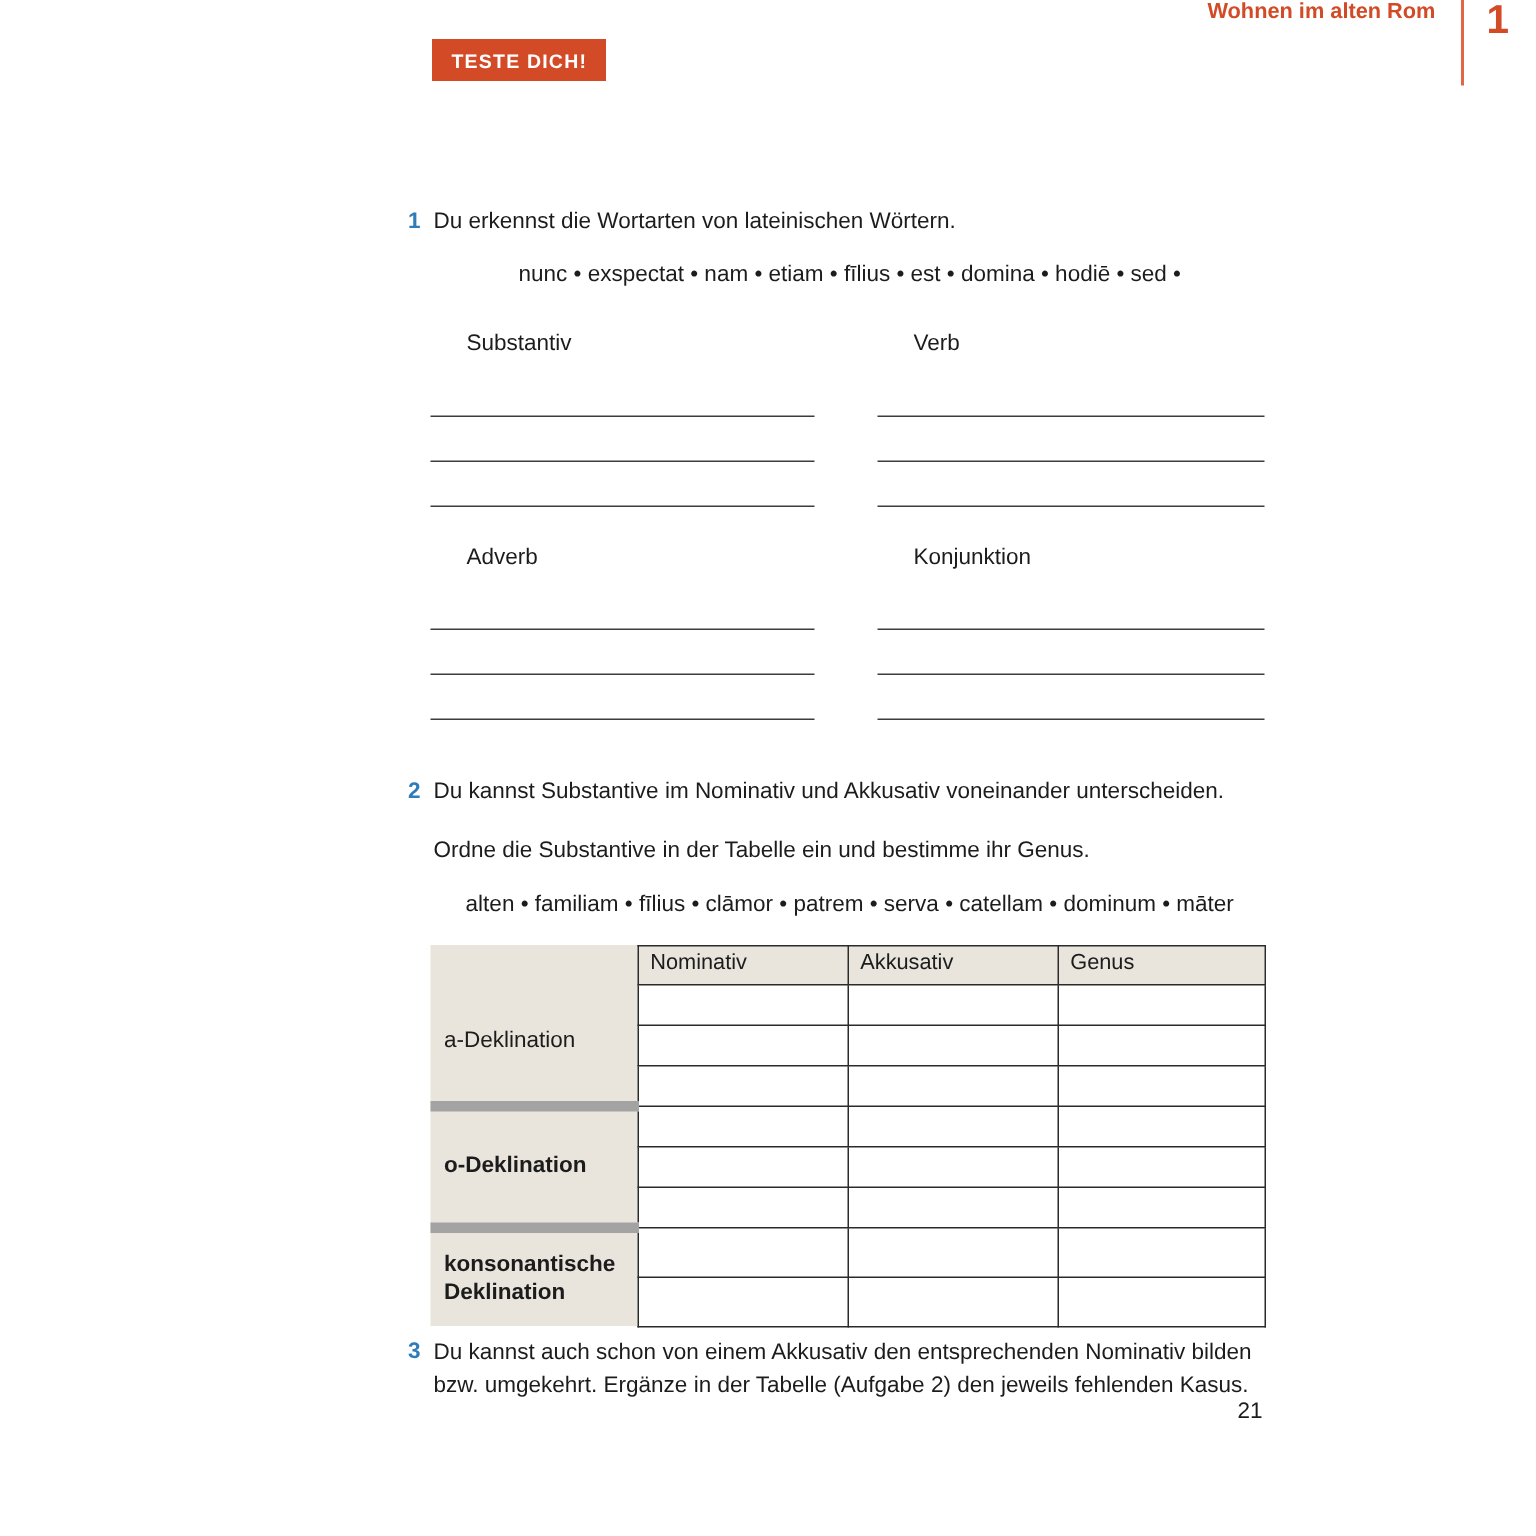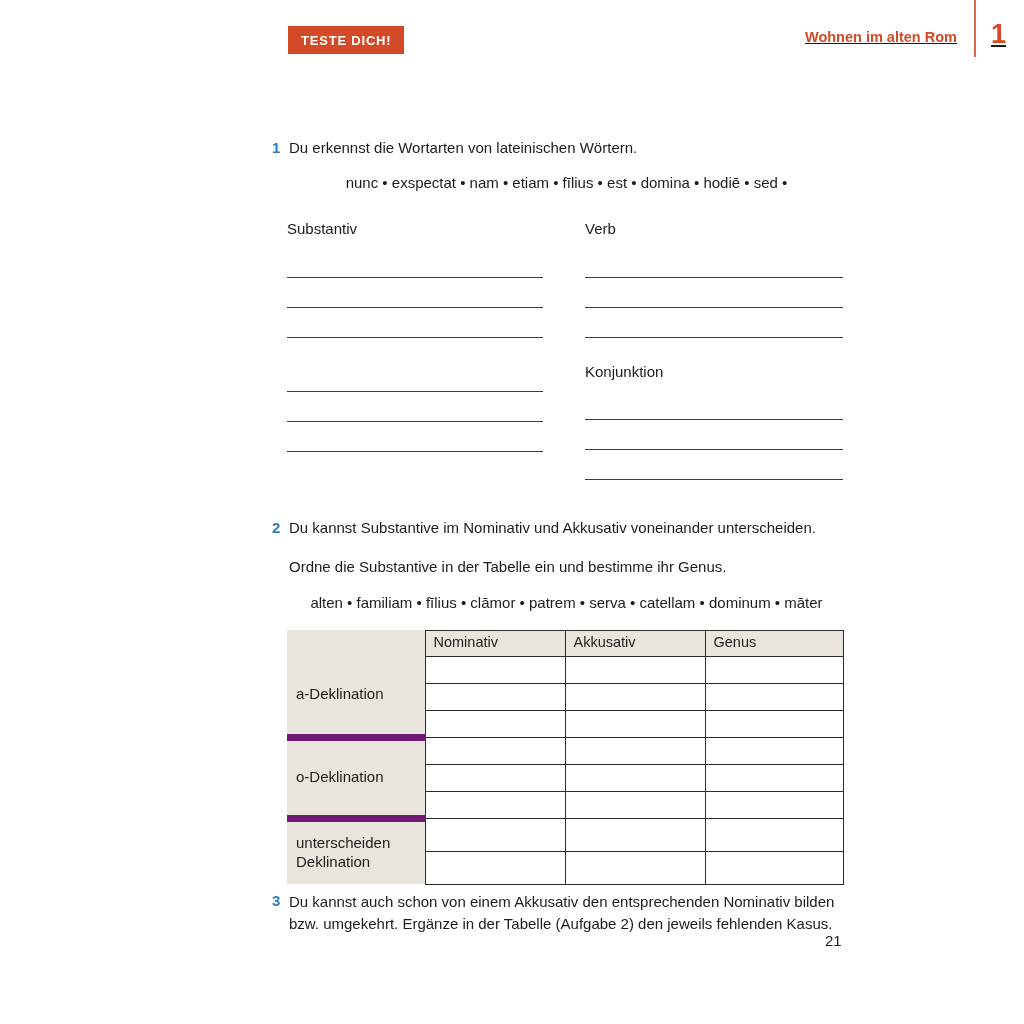--- a/index.html
+++ b/index.html
@@ -3,56 +3,56 @@
 <meta charset="utf-8">
 <style>
   html,body{margin:0;padding:0;background:#ffffff;}
   .page{position:relative;width:1024px;height:1024px;background:#ffffff;
         font-family:"Liberation Sans",sans-serif;color:#1c1c1c;overflow:hidden;}
 
   
   .badge{position:absolute;left:288px;top:26px;background:#d34a27;color:#ffffff;
          font-weight:700;font-size:13px;letter-spacing:.8px;padding:7px 13px 6px;}
   .chapter-head{position:absolute;top:0;left:540px;right:0;height:57px;
-                display:flex;align-items:flex-end;text-decoration:underline;}
+                display:flex;}
   .chapter-title{margin-left:auto;color:#d34a27;font-weight:700;font-size:14.5px;
                  padding-bottom:12px;}
   .chapter-divider{width:2px;background:#e0664a;align-self:stretch;margin-left:17px;}
   .chapter-number{color:#d34a27;font-weight:700;font-size:27px;
                   padding:0 18px 9px 15px;line-height:1;}
 
   
   .exercise{position:absolute;left:272px;width:572px;font-size:15px;line-height:1.35;}
   .ex1{top:138px;}
   .ex2{top:518px;}
   .ex3{top:891px;}
   .task-row{display:flex;}
   .ex-num{color:#2f7cba;font-weight:700;flex:0 0 17px;}
   .task-text{flex:1;}
   .sub-line{margin:19px 0 0 17px;}
   .words{margin:14px 0 0 17px;line-height:1.4;text-align:center;}
 
   
   .cols{margin:26px 0 0 15px;display:grid;grid-template-columns:256px 258px;
         column-gap:42px;row-gap:24px;}
-  .cat-label{margin-bottom:8px;}
+  .cat-label{margin-bottom:8px;margin-left:24px;}
   .wline{height:29px;border-bottom:1px solid #3c3c3c;}
 
   
   .tablewrap{margin:17px 0 0 15px;}
   table.decl{border-collapse:collapse;width:556px;table-layout:fixed;}
   .decl th,.decl td{padding:2px 8px;text-align:left;vertical-align:middle;
                     font-weight:400;font-size:14.5px;}
   .decl th{border:1px solid #2b2b2b;background:#e9e5dc;height:21px;}
   .decl th.label{border:none;}
   .decl td.cell{border:1px solid #2b2b2b;height:22px;}
   .decl tr.tall td.cell{height:28px;}
   .decl td.label{background:#e9e5dc;border:none;font-size:15px;
                  padding-left:9px;line-height:1.25;}
-  .decl td.sep{border-top:7px solid #701a75;}
+  .decl td.sep{border-top:7px solid #a3a3a3;font-weight:bold;}
 
   
   .page-number{position:absolute;left:825px;top:932px;font-size:15px;}
 </style>
 </head>
 <body>
 
 <div class="page">
 
   <div class="badge">TESTE DICH!</div>
@@ -77,20 +77,21 @@
         <div class="wline"></div>
         <div class="wline"></div>
       </div>
       <div>
         <div class="cat-label">Verb</div>
         <div class="wline"></div>
         <div class="wline"></div>
         <div class="wline"></div>
       </div>
       <div>
+        <div class="cat-label">Adverb</div>
         <div class="wline"></div>
         <div class="wline"></div>
         <div class="wline"></div>
       </div>
       <div>
         <div class="cat-label">Konjunktion</div>
         <div class="wline"></div>
         <div class="wline"></div>
         <div class="wline"></div>
       </div>
@@ -146,21 +147,21 @@
           <td class="cell"></td>
           <td class="cell"></td>
           <td class="cell"></td>
         </tr>
         <tr>
           <td class="cell"></td>
           <td class="cell"></td>
           <td class="cell"></td>
         </tr>
         <tr class="tall">
-          <td class="label sep" rowspan="2">unterscheiden Deklination</td>
+          <td class="label sep" rowspan="2">konsonantische Deklination</td>
           <td class="cell"></td>
           <td class="cell"></td>
           <td class="cell"></td>
         </tr>
         <tr class="tall">
           <td class="cell"></td>
           <td class="cell"></td>
           <td class="cell"></td>
         </tr>
       </tbody>

